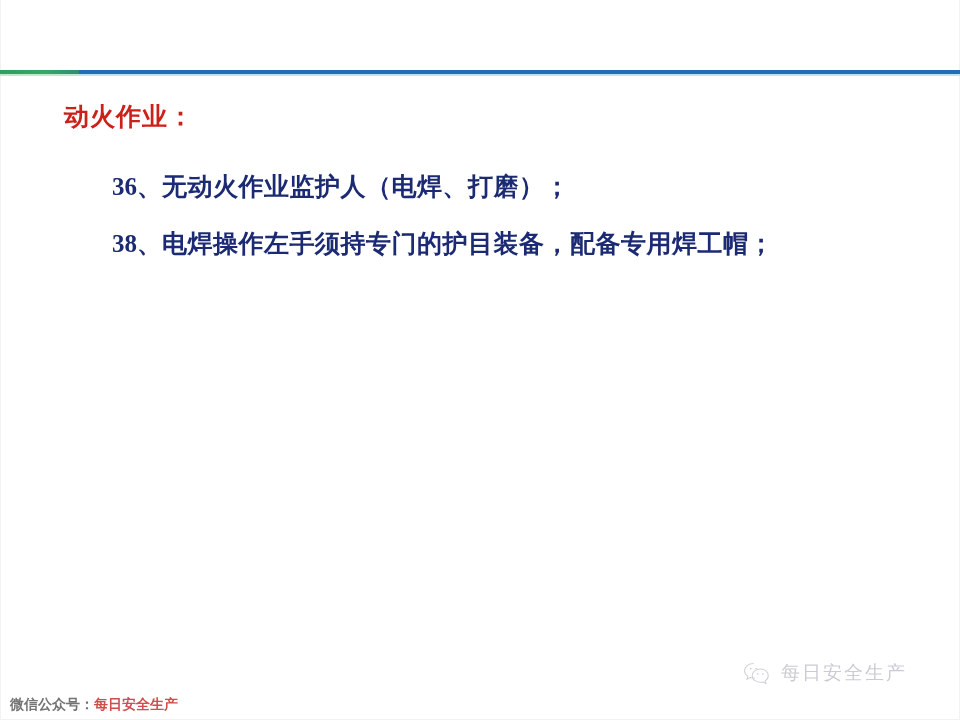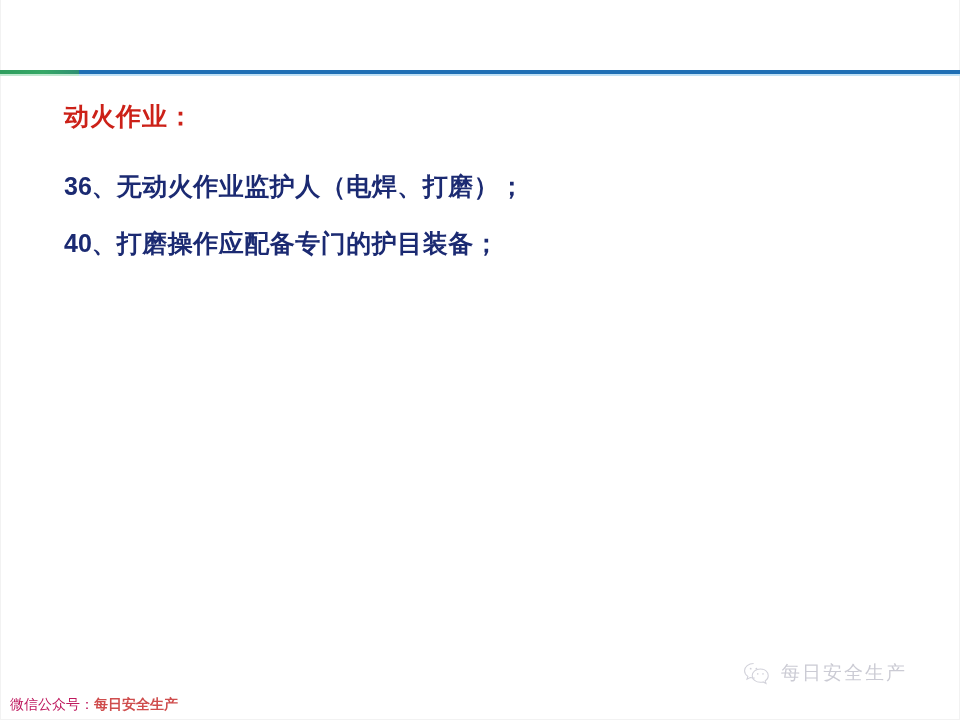--- a/index.html
+++ b/index.html
@@ -116,23 +116,24 @@
     font-family: "DejaVu Serif", "Liberation Serif", serif;
     font-size: 25px;
     font-weight: bold;
     color: #1b2a72;
     line-height: 57px;
     height: 57px;
     white-space: nowrap;
     letter-spacing: 0.5px;
   }
   .item-num {
-    font-family: Liberation Sans, sans-serif;
+    font-family: Liberation Serif, serif;
     font-weight: bold;
     letter-spacing: 0px;
+    margin-left: 48px;
   }
 
   
   .watermark {
     position: absolute;
     left: 742px;
     top: 660px;
     display: flex;
     align-items: center;
     gap: 9px;
@@ -155,21 +156,22 @@
   .credit {
     position: absolute;
     left: 10px;
     top: 696px;
     font-family: "DejaVu Sans", "Liberation Sans", sans-serif;
     font-size: 14px;
     white-space: nowrap;
     color: #d98a8a;
   }
   .credit-label {
-    color: #be185d;
+    color: #737373;
+    font-weight: bold;
   }
   .credit-name {
     color: #cf4d4d;
     font-weight: bold;
   }
 </style>
 </head>
 <body>
 
 <div class="slide">
@@ -182,21 +184,21 @@
     <div class="rule-main"></div>
     <div class="rule-green"></div>
     <div class="rule-thin"></div>
     <div class="rule-thin-green"></div>
   </div>
 
   <div class="title">动火作业：</div>
 
   <div class="list">
     <div class="list-item"><span class="item-num">36、</span><span>无动火作业监护人（电焊、打磨）；</span></div>
-    <div class="list-item"><span class="item-num">40、</span><span>打磨操作应配备专门的护目装备；</span></div>
+    <div class="list-item"><span class="item-num">38、</span><span>电焊操作左手须持专门的护目装备，配备专用焊工帽；</span></div>
   </div>
 
   <div class="watermark">
     <svg class="wm-logo" viewBox="0 0 40 32">
       <g fill="none" stroke="#cfcfd8" stroke-width="1.4">
         <path d="M15.5 3.2C8.8 3.2 3.4 7.6 3.4 13c0 3 1.7 5.7 4.4 7.5l-1.2 3.8 4.3-2.2c1.4.4 2.9.6 4.6.6 .5 0 1 0 1.5-.1"></path>
         <path d="M24.5 10.6c-6 0-10.9 4-10.9 8.9s4.9 8.9 10.9 8.9c1.3 0 2.5-.2 3.7-.5l3.8 2-1.1-3.4c2.5-1.6 4.1-4.1 4.1-7 0-4.9-4.5-8.9-10.5-8.9z"></path>
       </g>
       <circle cx="11.6" cy="10.2" r="1.25" fill="#cfcfd8"></circle>
       <circle cx="19.2" cy="10.2" r="1.25" fill="#cfcfd8"></circle>

